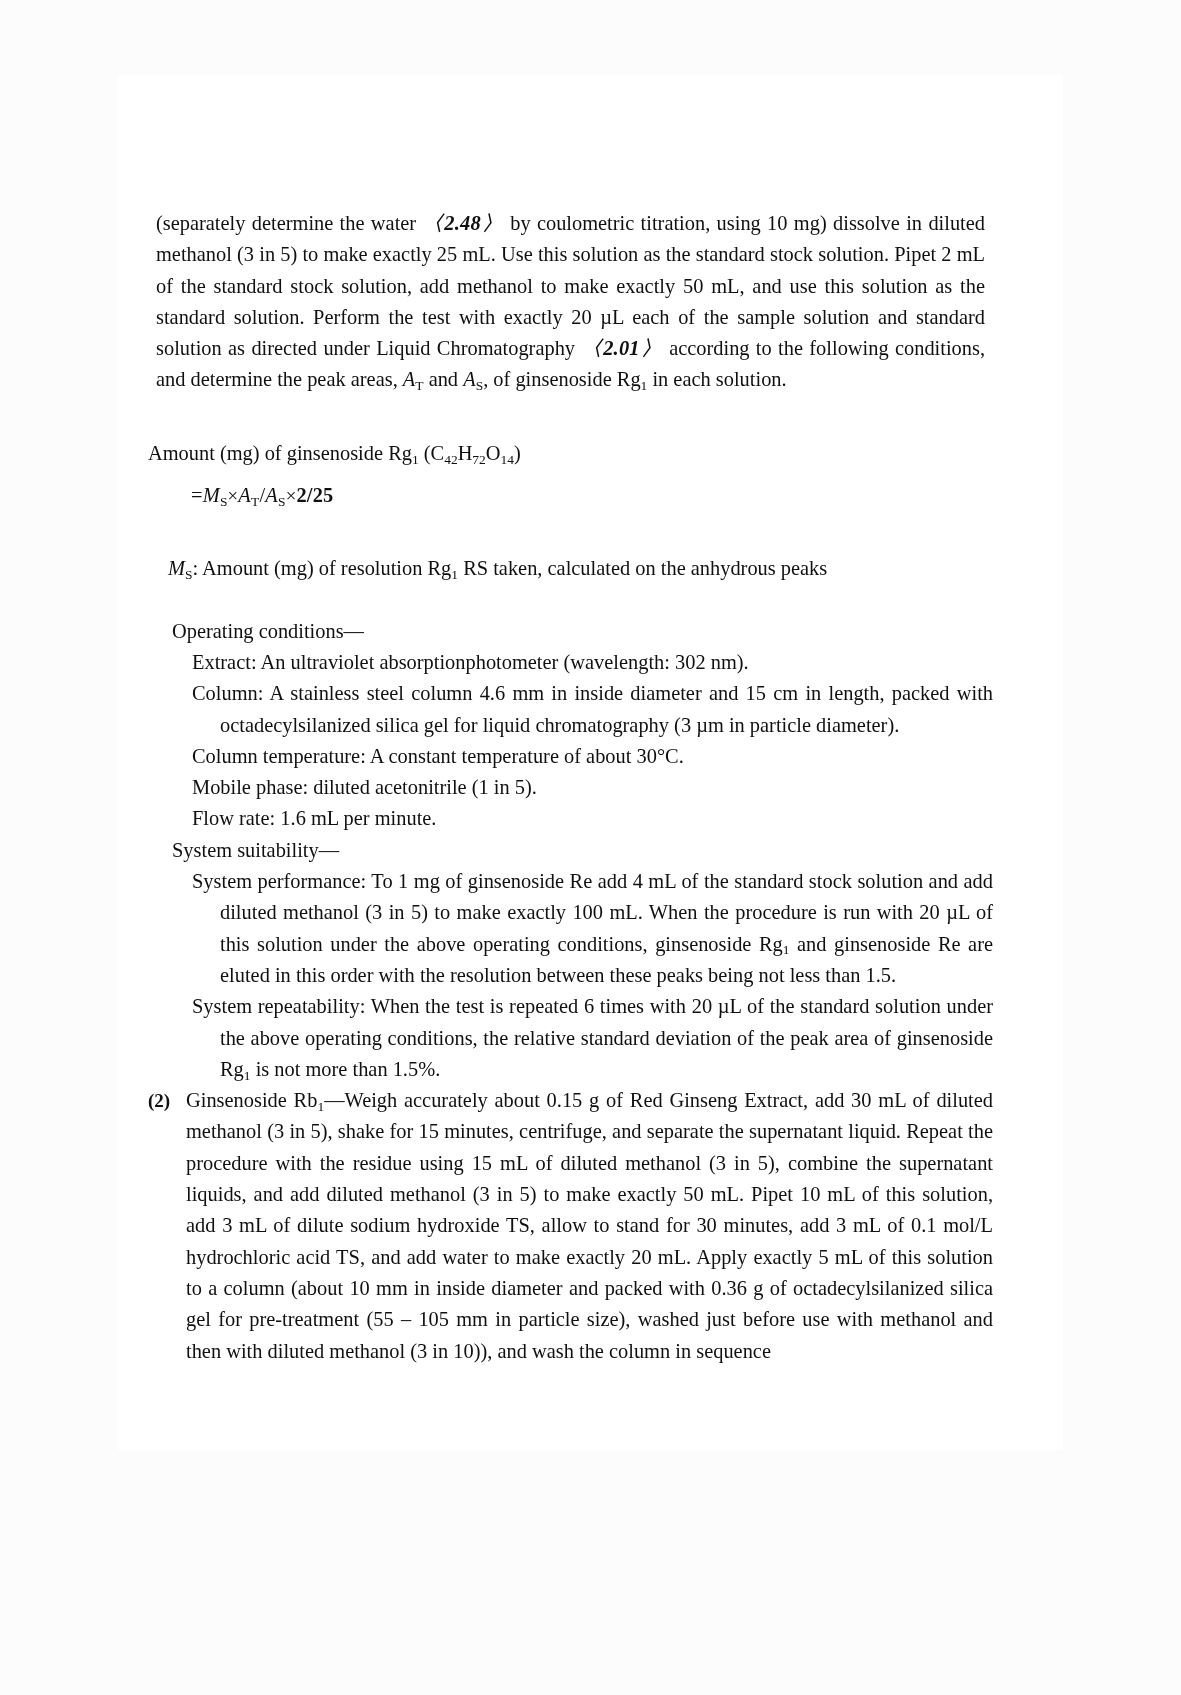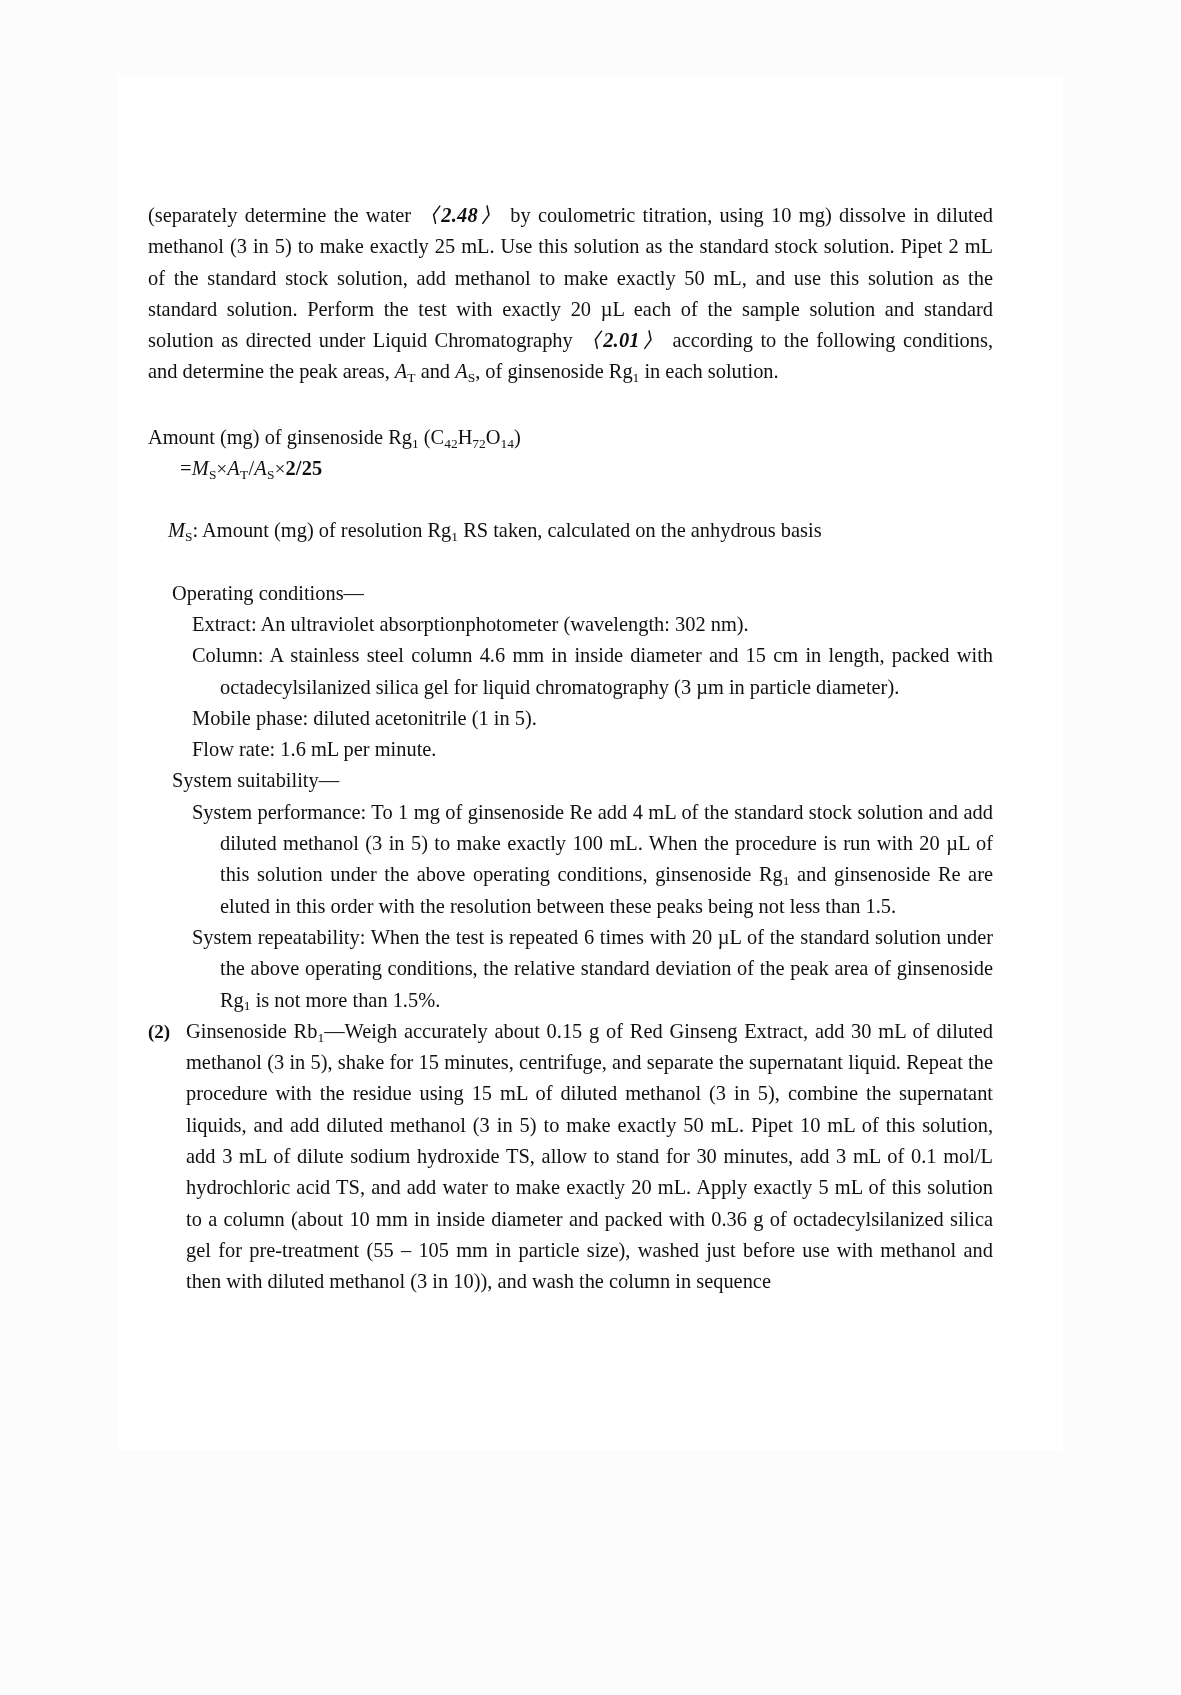--- a/index.html
+++ b/index.html
@@ -24,34 +24,34 @@
   .text-column {
     position: absolute;
     left: 30px;
     top: 125px;
     width: 845px;
     color: #101010;
     font-size: 20.4px;
     line-height: 31.3px;
   }
   p {
-    margin: 0;
+    margin: 8px;
     text-align: justify;
     text-justify: inter-word;
   }
   .para-body {
     text-indent: 0;
   }
   .spacer-md { height: 31px; }
   .spacer-lg { height: 34px; }
 
   
   .formula-title { margin: 0; }
   .formula-line {
-    margin: 0;
+    margin: 11px;
     padding-left: 32px;
     letter-spacing: 0.2px;
   }
   .formula-line .bold { font-weight: bold; }
 
   .ms-def {
     margin: 0;
     padding-left: 20px;
   }
 
@@ -106,30 +106,31 @@
     <p class="para-body"><span>(separately determine the water </span><span class="ref">〈2.48〉</span><span> by coulometric titration, using 10 mg) dissolve in diluted methanol (3 in 5) to make exactly 25 mL. Use this solution as the standard stock solution. Pipet 2 mL of the standard stock solution, add methanol to make exactly 50 mL, and use this solution as the standard solution. Perform the test with exactly 20 µL each of the sample solution and standard solution as directed under Liquid Chromatography </span><span class="ref">〈2.01〉</span><span> according to the following conditions, and determine the peak areas, </span><i>A</i><sub>T</sub><span> and </span><i>A</i><sub>S</sub><span>, of ginsenoside Rg</span><sub>1</sub><span> in each solution.</span></p>
 
     <div class="spacer-lg"></div>
 
     <p class="formula-title"><span>Amount (mg) of ginsenoside Rg</span><sub>1</sub><span> (C</span><sub>42</sub><span>H</span><sub>72</sub><span>O</span><sub>14</sub><span>)</span></p>
 
     <p class="formula-line"><span>=</span><i>M</i><sub>S</sub><span class="times">×</span><i>A</i><sub>T</sub><span>/</span><i>A</i><sub>S</sub><span class="times">×</span><span class="bold">2/25</span></p>
 
     <div class="spacer-md"></div>
 
-    <p class="ms-def"><i>M</i><sub>S</sub><span>: Amount (mg) of resolution Rg</span><sub>1</sub><span> RS taken, calculated on the anhydrous basis</span></p>
+    <p class="ms-def"><i>M</i><sub>S</sub><span>: Amount (mg) of resolution Rg</span><sub>1</sub><span> RS taken, calculated on the anhydrous peaks</span></p>
 
     <div class="spacer-md"></div>
 
     <p class="sect-head">Operating conditions—</p>
 
     <p class="entry-wrap"><span>Extract</span><span>: An ultraviolet absorptionphotometer (wavelength: 302 nm).</span></p>
 
     <p class="entry-wrap"><span>Column</span><span>: A stainless steel column 4.6 mm in inside diameter and 15 cm in length, packed with octadecylsilanized silica gel for liquid chromatography (3 µm in particle diameter).</span></p>
 
+    <p class="entry-wrap"><span>Column temperature</span><span>: A constant temperature of about 30°C.</span></p>
 
     <p class="entry-wrap"><span>Mobile phase</span><span>: diluted acetonitrile (1 in 5).</span></p>
 
     <p class="entry-wrap"><span>Flow rate</span><span>: 1.6 mL per minute.</span></p>
 
     <p class="sect-head">System suitability—</p>
 
     <p class="entry-wrap"><span>System performance</span><span>: To 1 mg of ginsenoside Re add 4 mL of the standard stock solution and add diluted methanol (3 in 5) to make exactly 100 mL. When the procedure is run with 20 µL of this solution under the above operating conditions, ginsenoside Rg</span><sub>1</sub><span> and ginsenoside Re are eluted in this order with the resolution between these peaks being not less than 1.5.</span></p>
 
     <p class="entry-wrap"><span>System repeatability</span><span>: When the test is repeated 6 times with 20 µL of the standard solution under the above operating conditions, the relative standard deviation of the peak area of ginsenoside Rg</span><sub>1</sub><span> is not more than 1.5%.</span></p>

